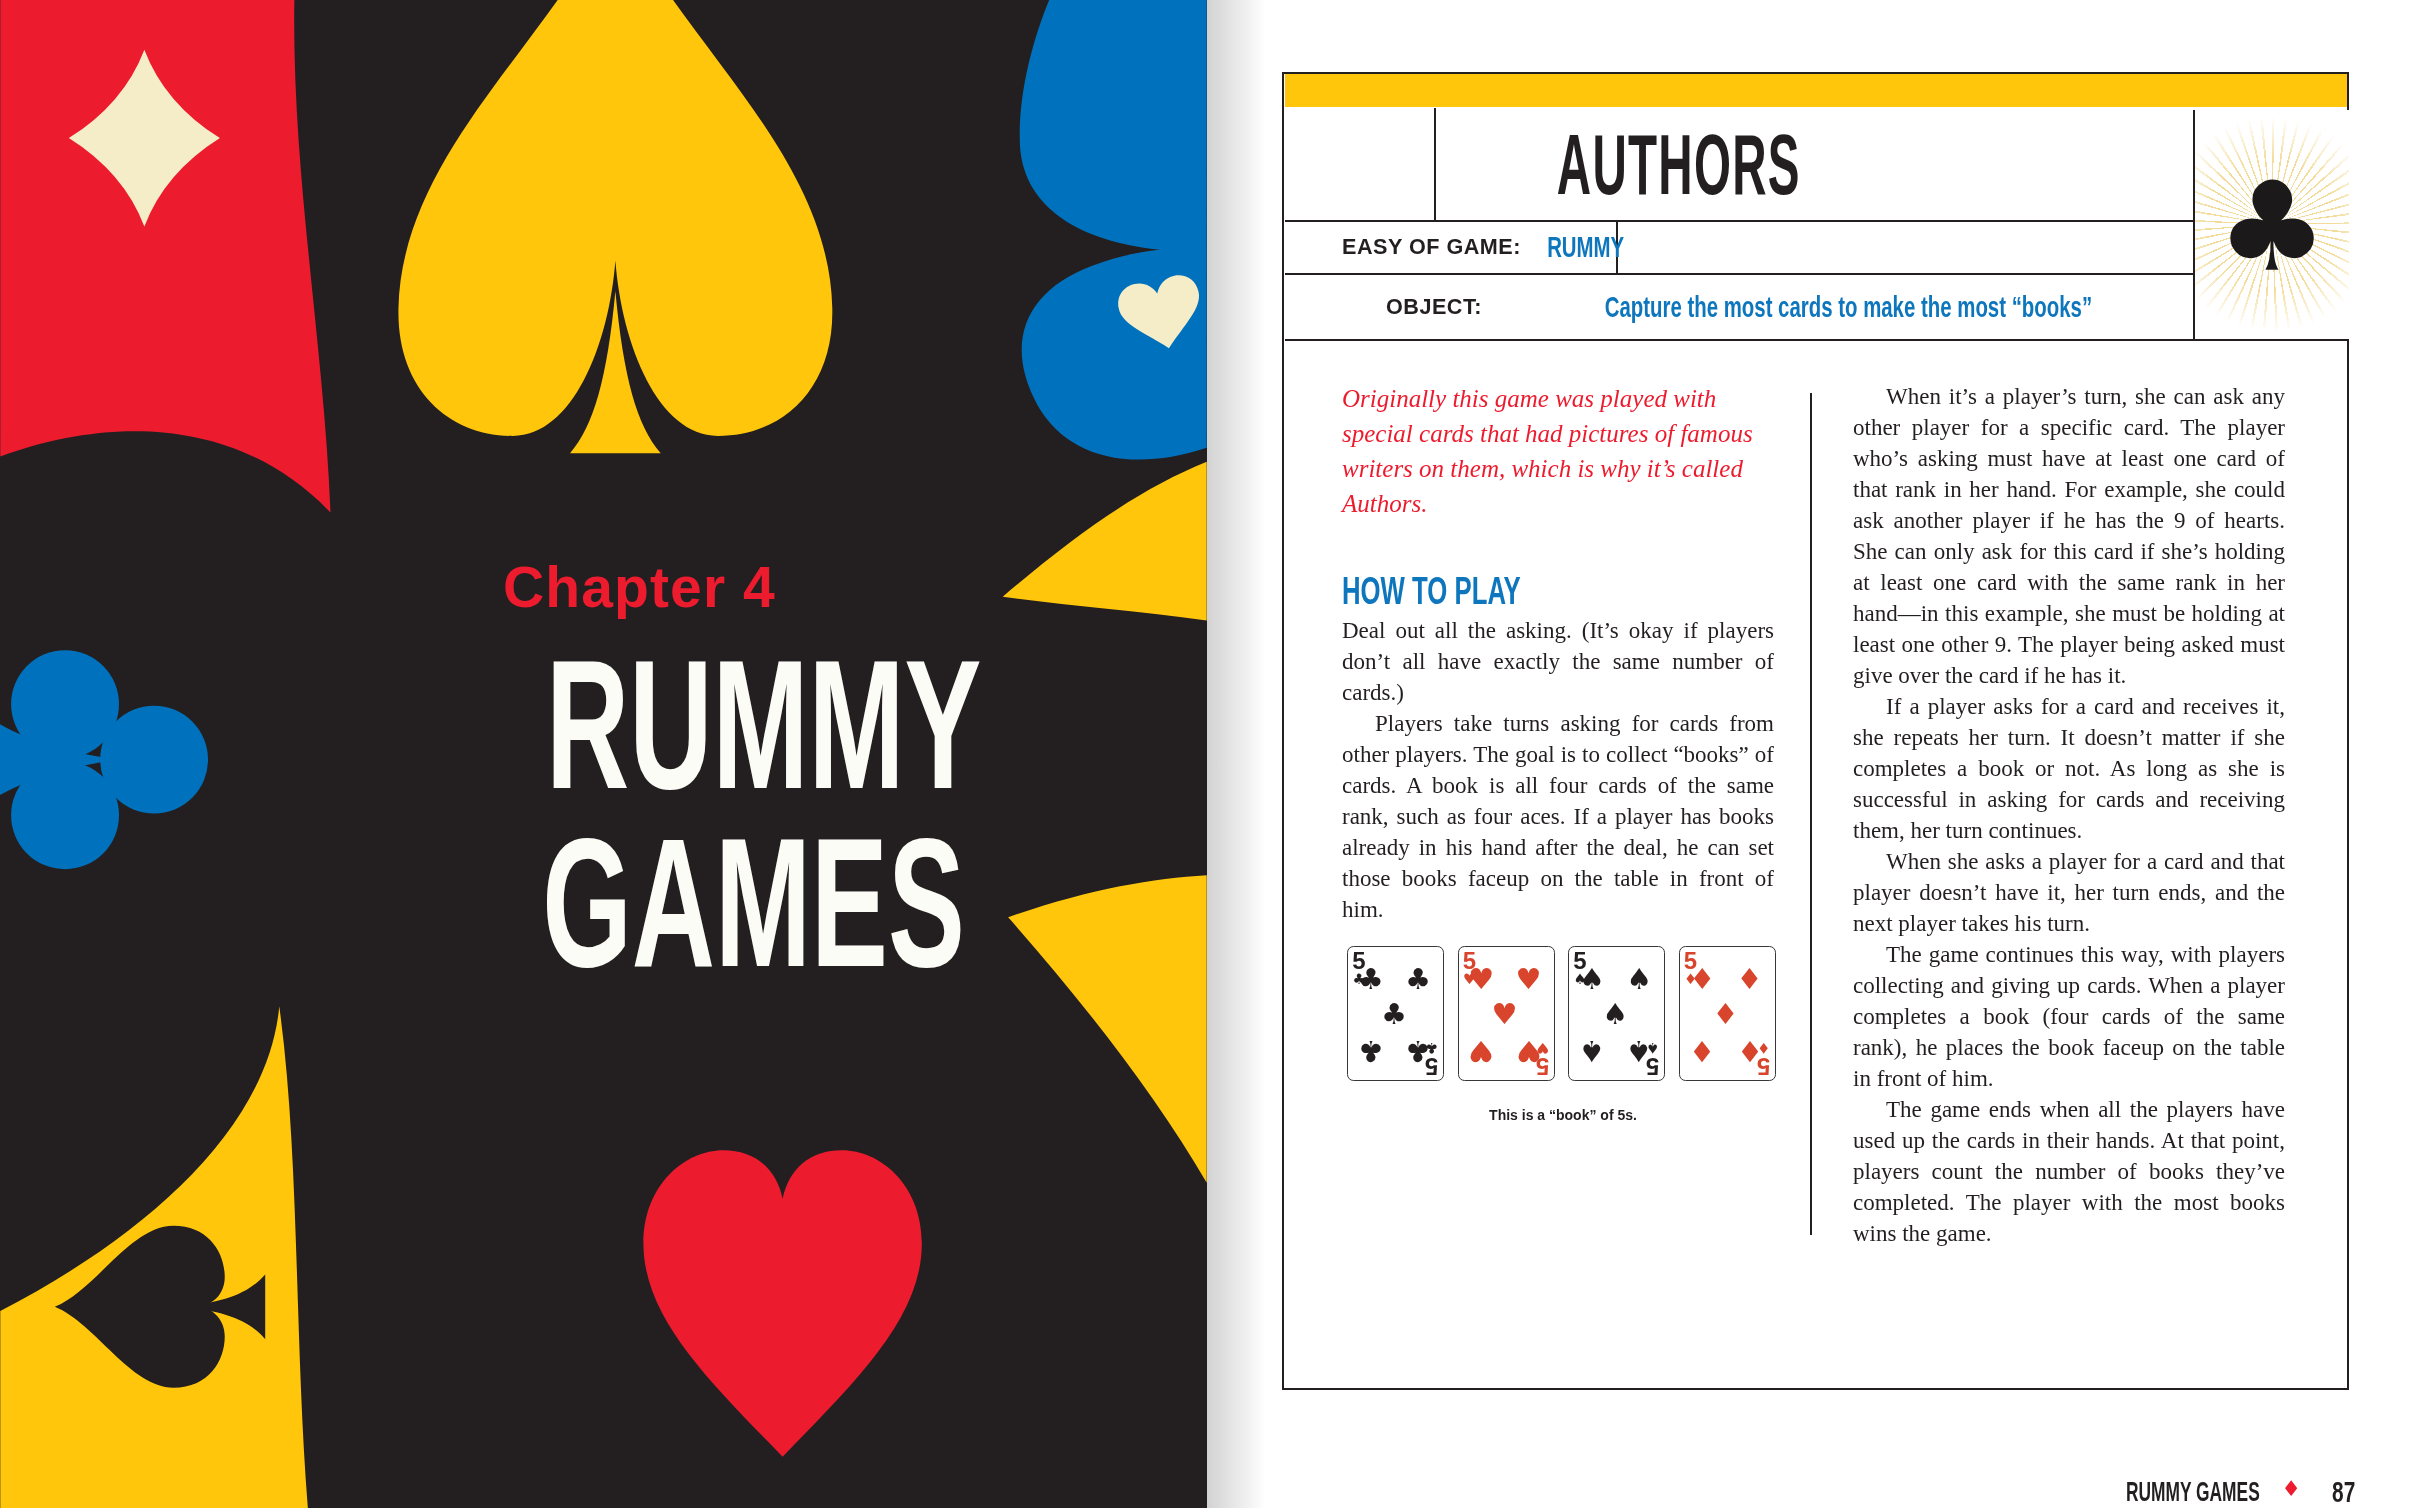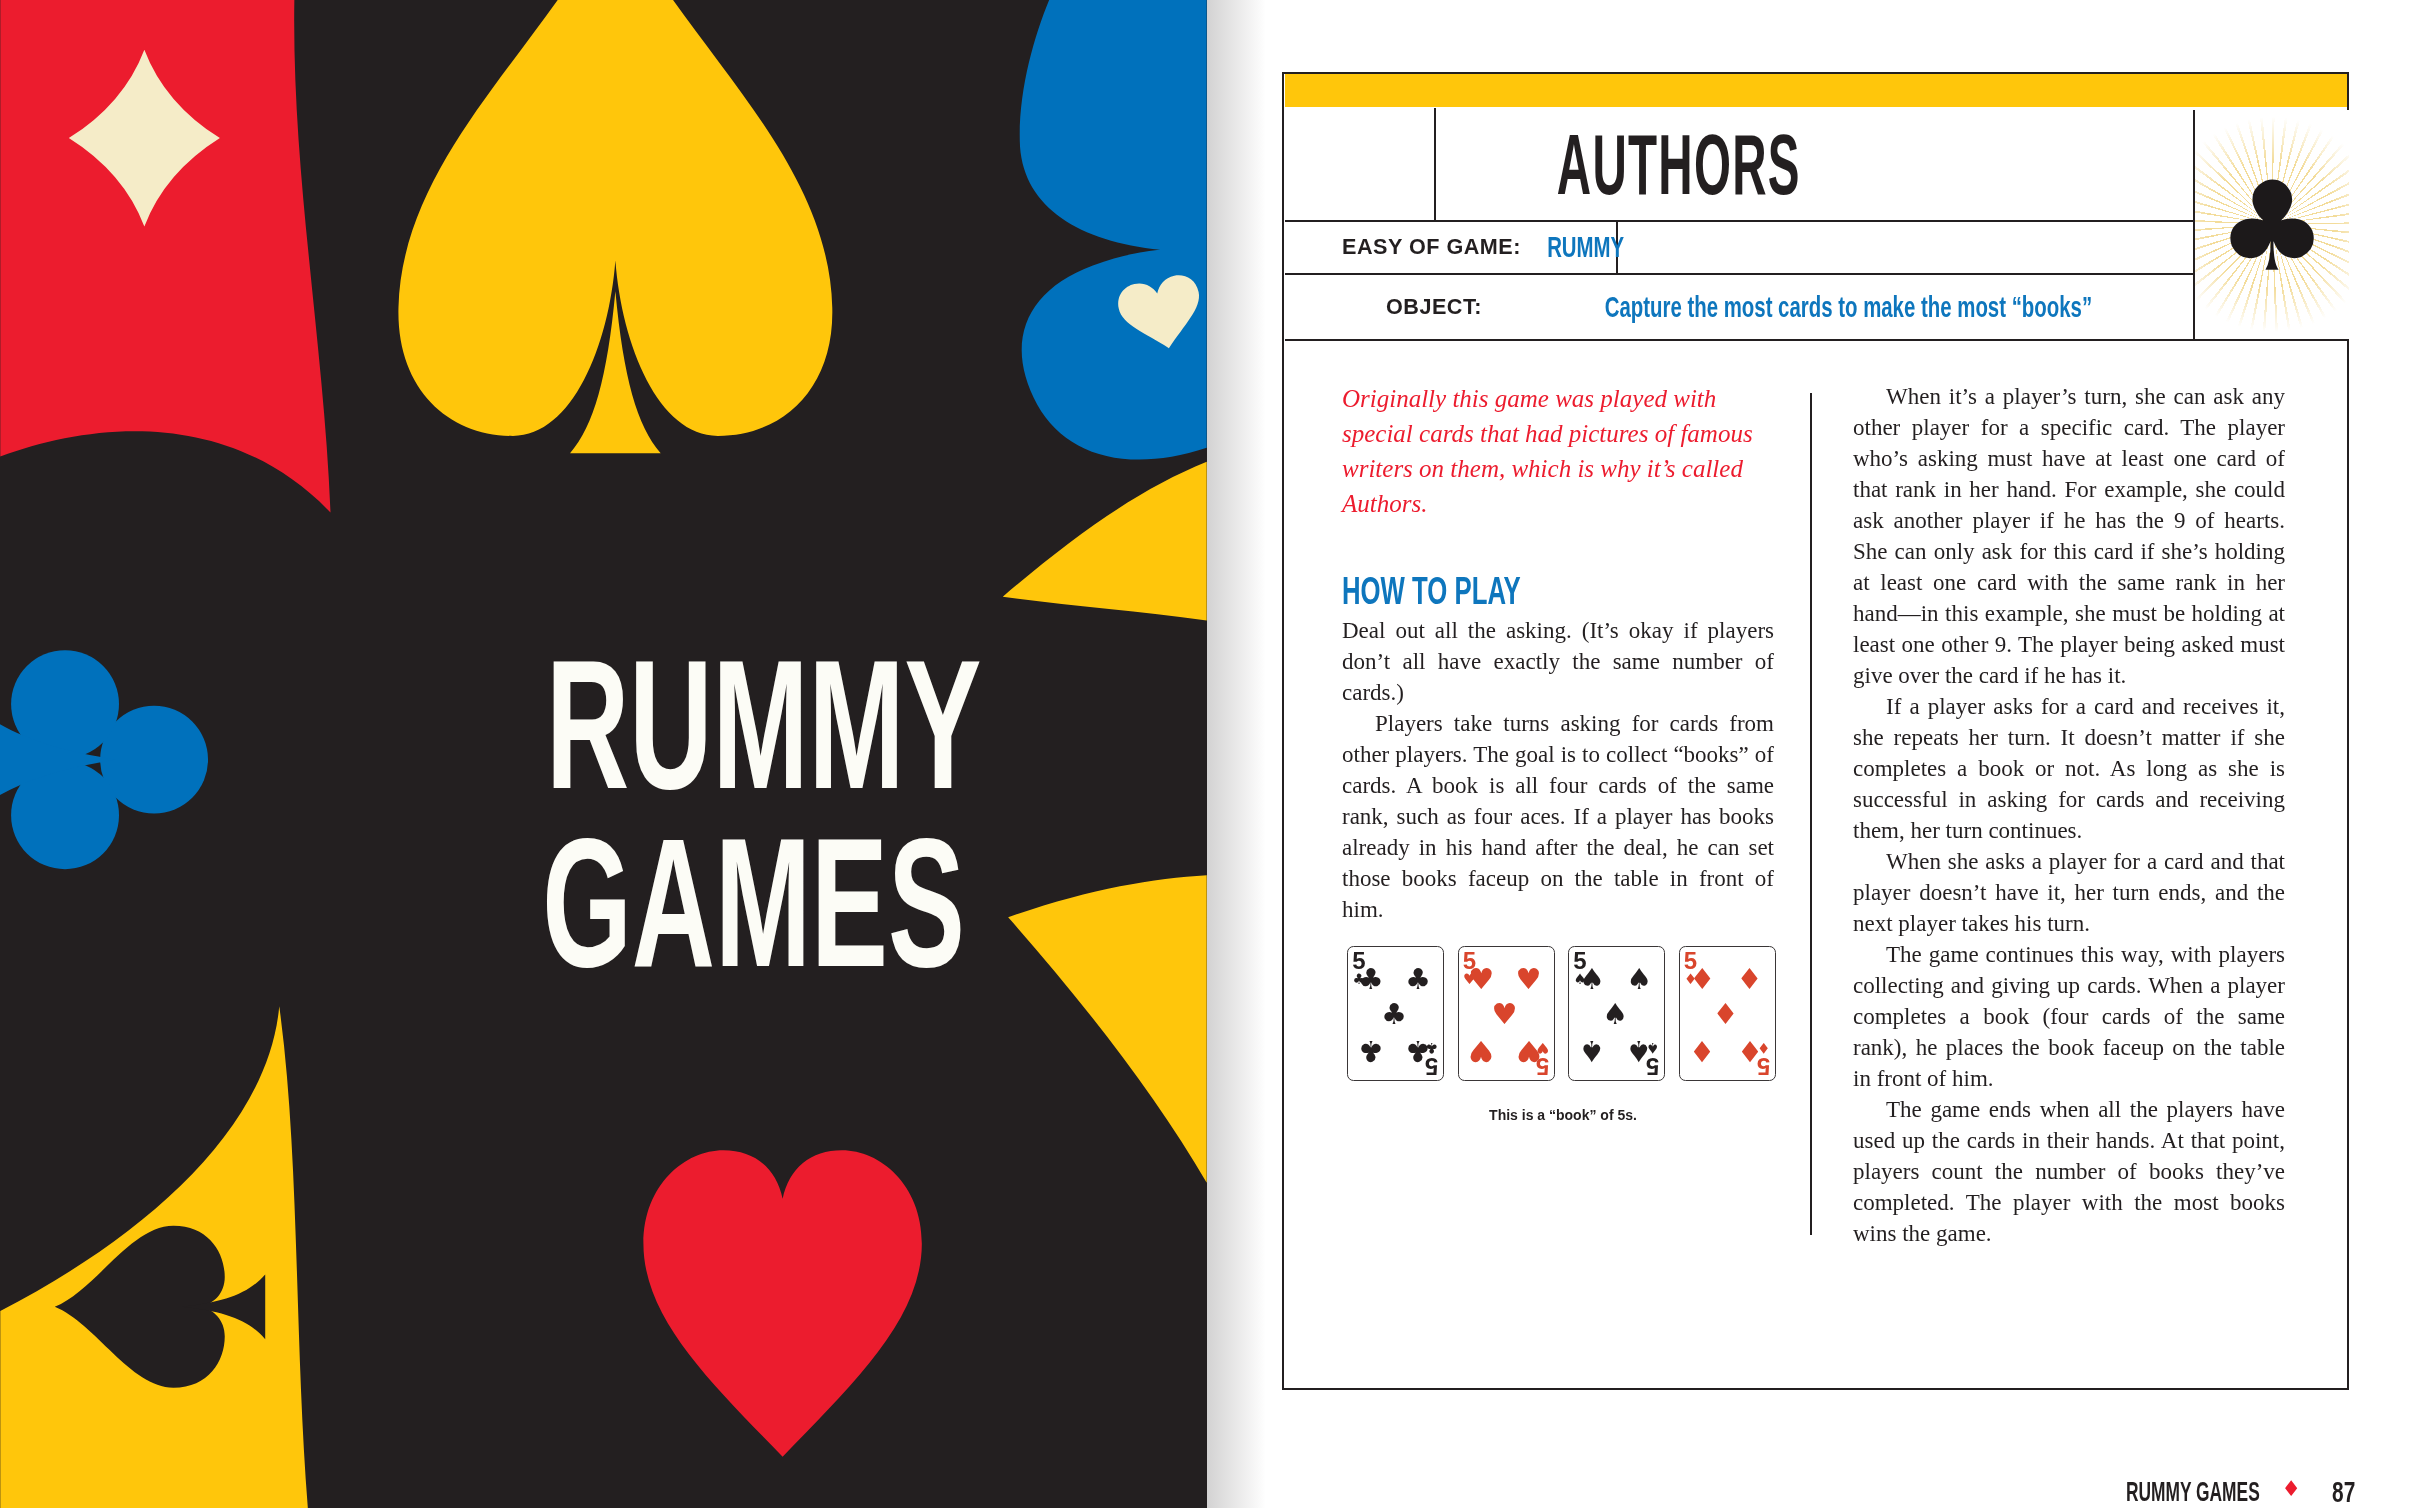--- a/index.html
+++ b/index.html
@@ -113,20 +113,21 @@
       <path d="M517,1865 C497,2090 270,2290 0,2430 L0,2795 L570,2795 C545,2480 555,2140 517,1865 Z" fill="#FFC60B"></path>
 
       <g transform="translate(276,2422) rotate(-90)" fill="#231F20">
         <path d="M0,-175 C-30,-100 -150,-35 -150,45 C-150,110 -100,140 -55,140 C-25,140 -5,120 0,95 C5,120 25,140 55,140 C100,140 150,110 150,45 C150,-35 30,-100 0,-175 Z"></path>
         <path d="M0,60 C-8,140 -25,185 -60,215 L60,215 C25,185 8,140 0,60 Z"></path>
       </g>
 
       <path d="M1450,2700 C1320,2565 1192,2445 1192,2305 C1192,2195 1270,2132 1340,2132 C1398,2132 1438,2165 1450,2222 C1462,2165 1502,2132 1560,2132 C1630,2132 1708,2195 1708,2305 C1708,2445 1580,2565 1450,2700 Z" fill="#EC1C2E"></path>
     </svg>
 
+    <div class="title-block abs" id="chapter-label">Chapter 4</div>
     <div class="title-block big-title abs" id="title-1"><span class="squeeze">RUMMY</span></div>
     <div class="title-block big-title abs" id="title-2"><span class="squeeze">GAMES</span></div>
   </div>
 
   <div id="right-page"></div>
   <div id="gutter-shadow"></div>
 
   <div id="content-box"></div>
   <div id="header-yellow-bar"></div>
 

